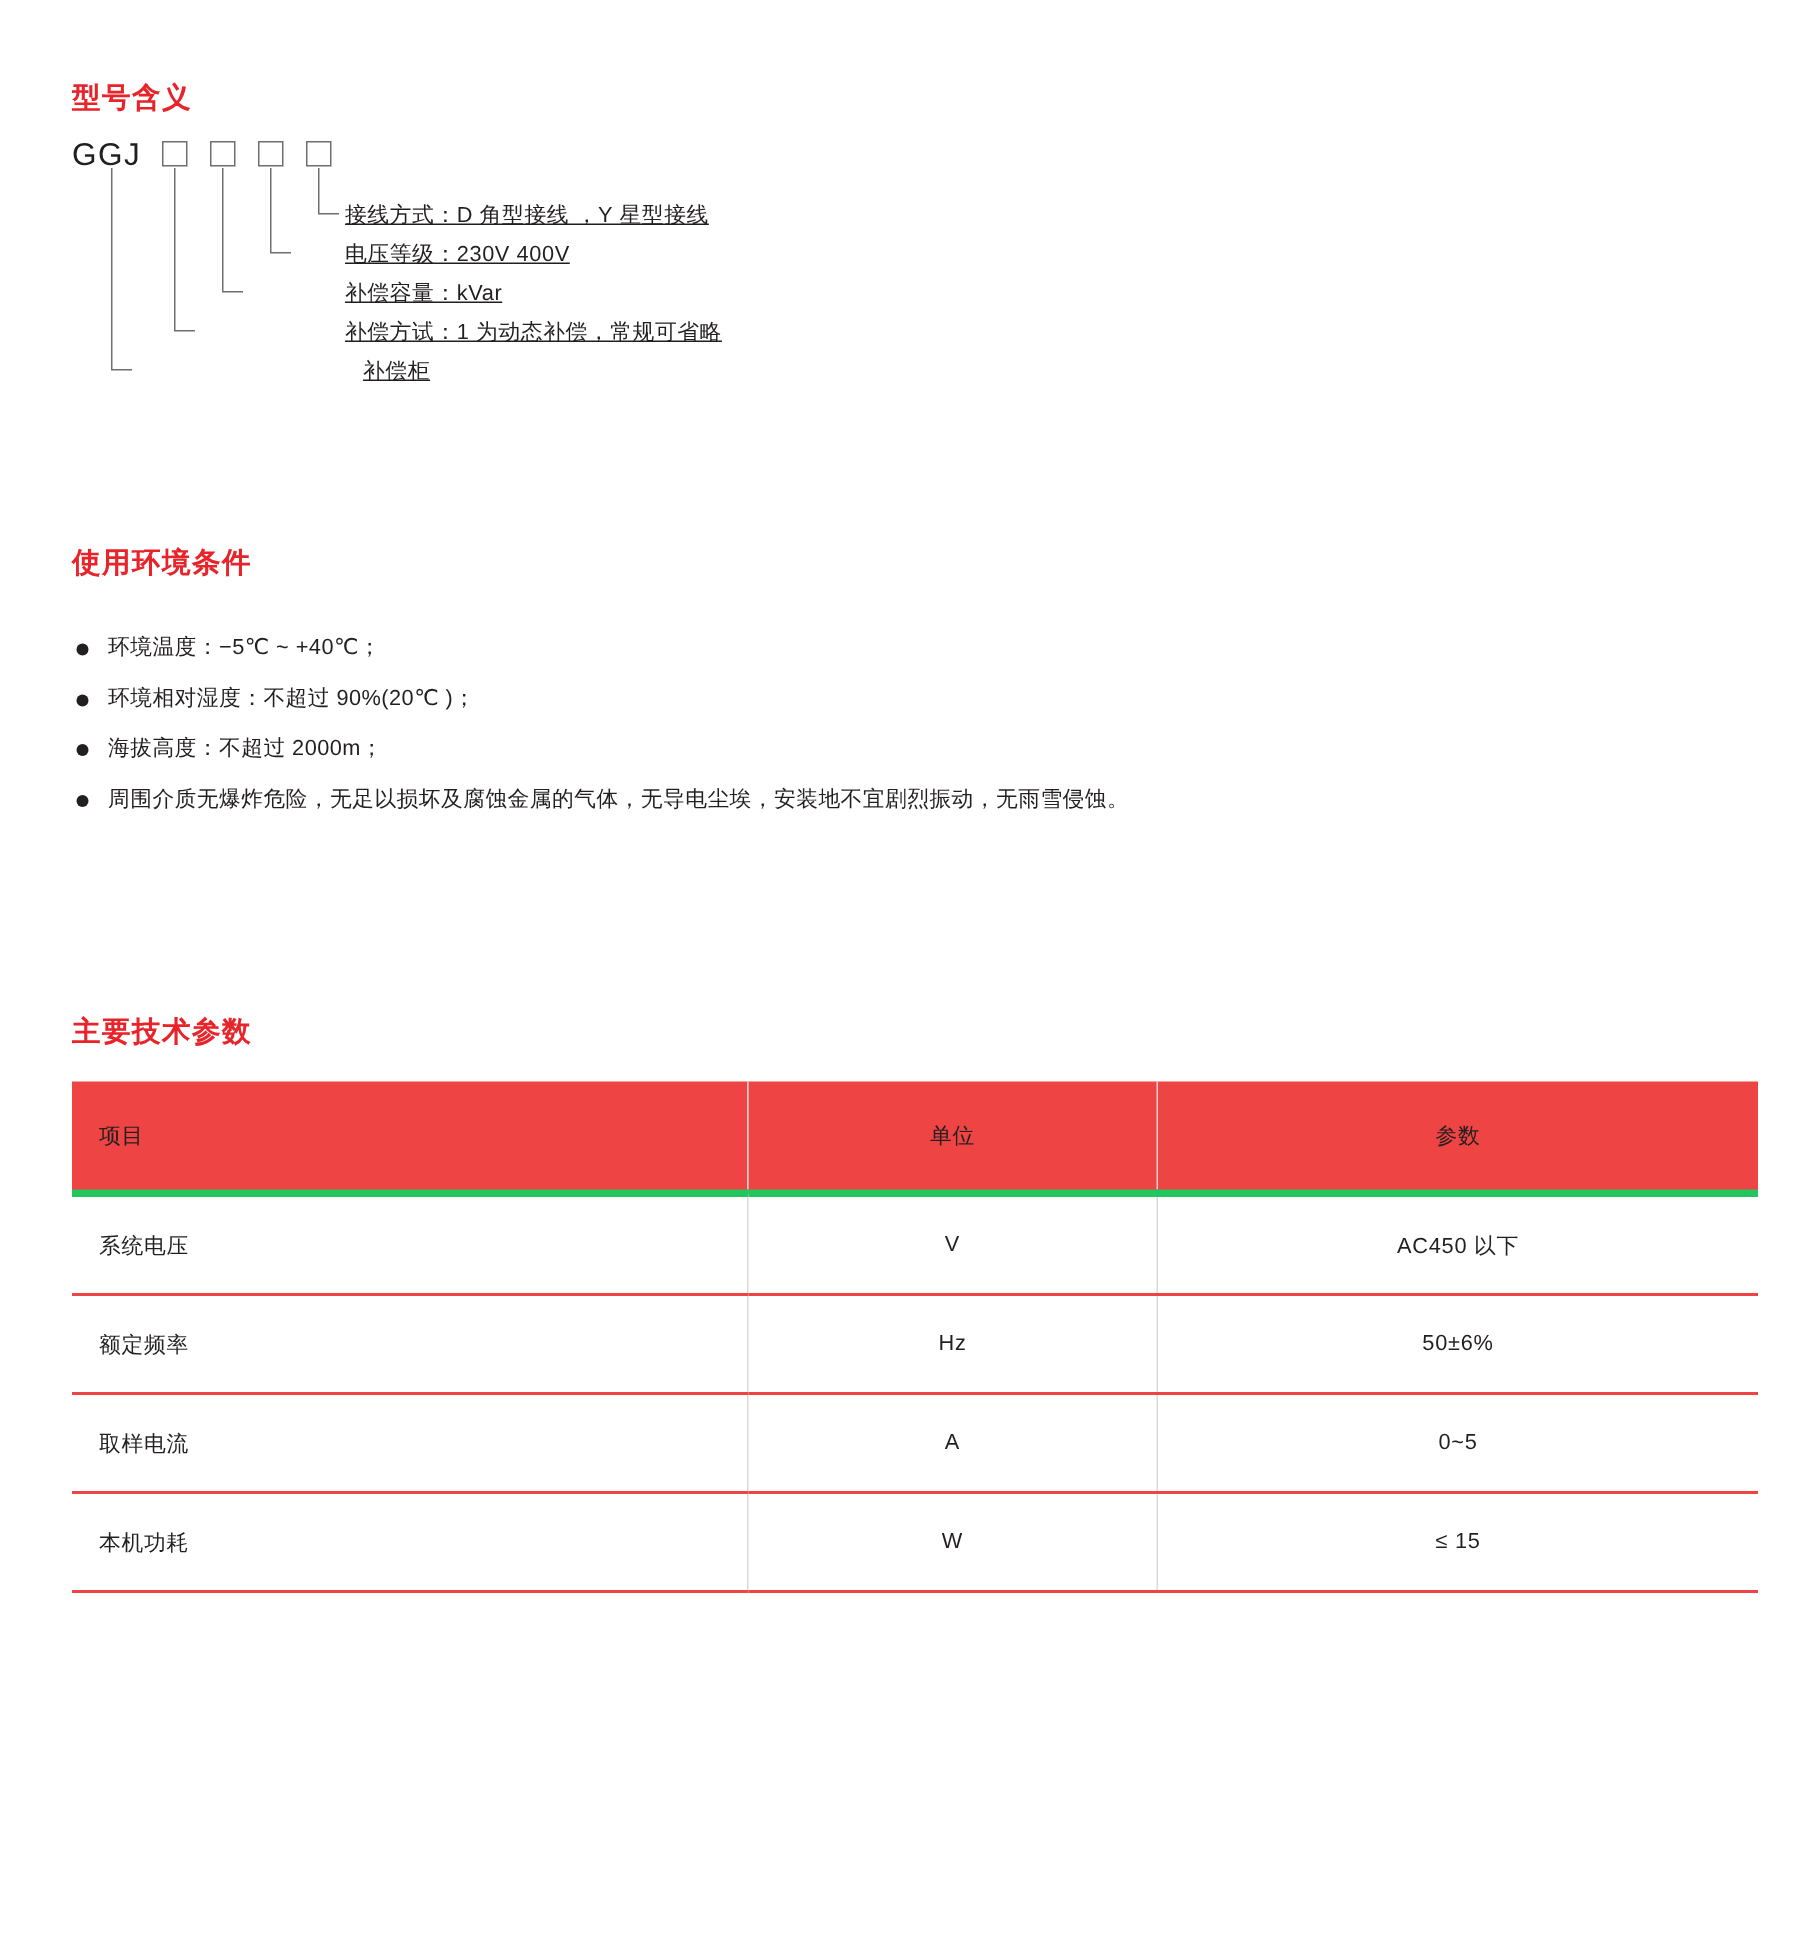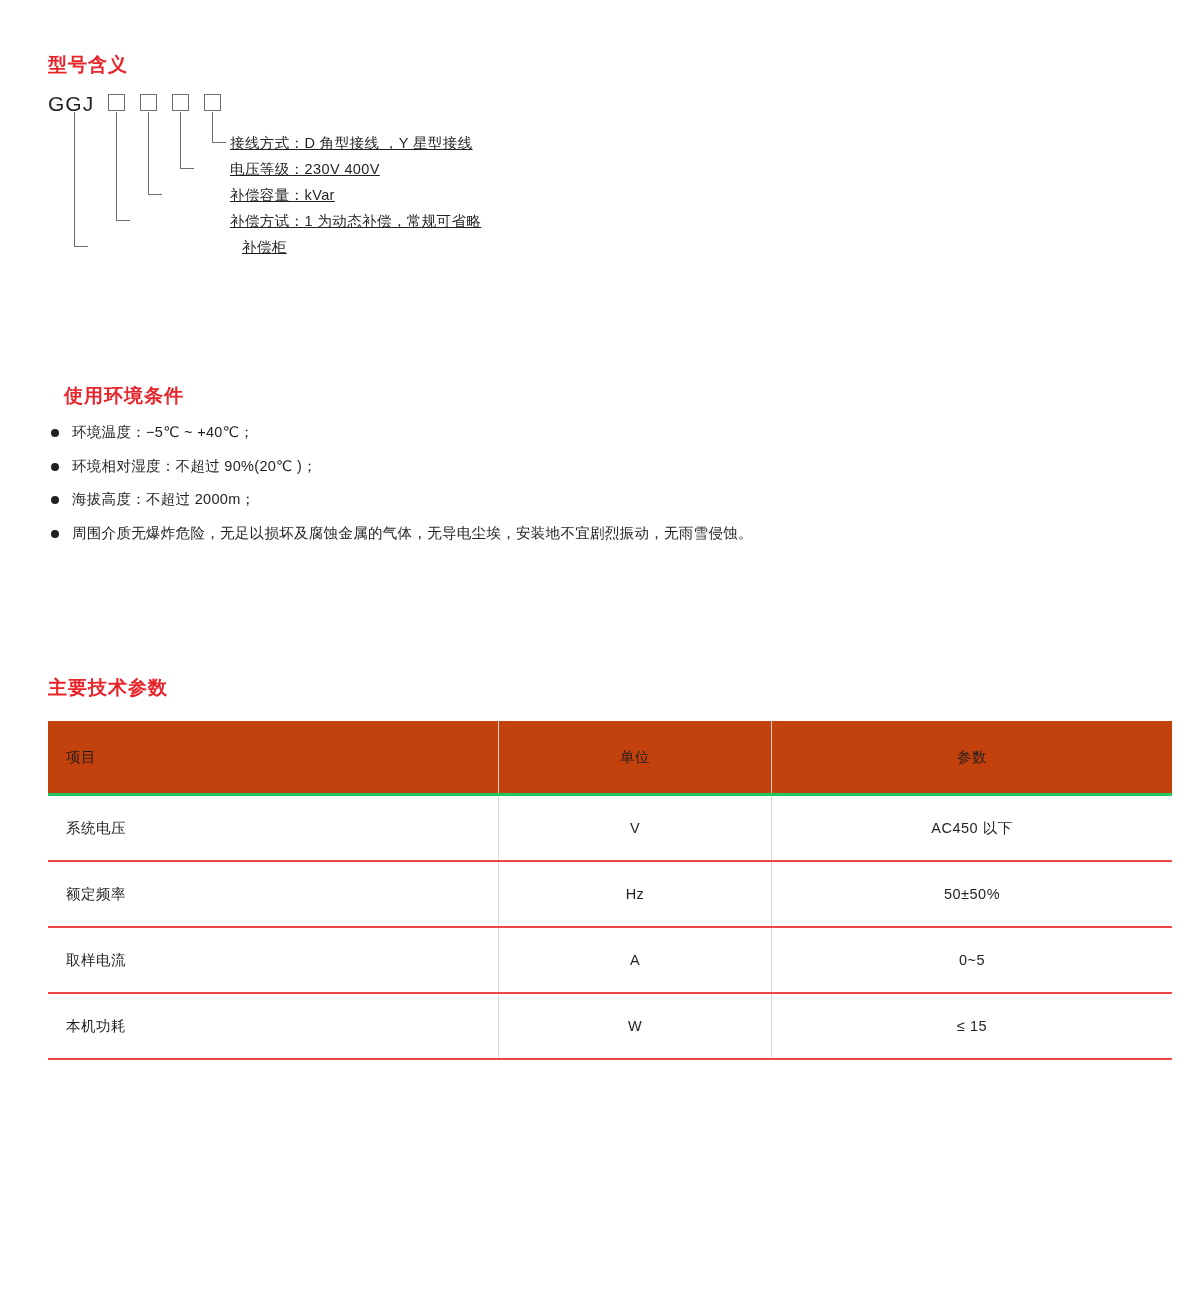--- a/index.html
+++ b/index.html
@@ -24,21 +24,21 @@
   
   .section-title {
     position: absolute;
     color: #e8242a;
     font-size: 19px;
     font-weight: bold;
     letter-spacing: 1px;
     white-space: nowrap;
   }
   #title-model { left: 48px; top: 52px; }
-  #title-env   { left: 48px; top: 383px; margin-left: 16px; }
+  #title-env   { left: 48px; top: 362px; }
   #title-spec  { left: 48px; top: 675px; }
 
   
   .model-block {
     position: absolute;
     left: 48px;
     top: 92px;
     width: 700px;
     height: 190px;
   }
@@ -125,23 +125,23 @@
   .spec-table th, .spec-table td {
     border-bottom: 2px solid #ef4444;
     font-size: 14.5px;
     font-weight: normal;
     color: #231f20;
     height: 64px;
     padding: 0;
     letter-spacing: 0.5px;
   }
   .spec-table thead th {
-    background: #c2410c;
+    background: #ef4444;
     height: 72px;
-    border-bottom: 3px solid #22c55e;
+    border-bottom: 5px solid #22c55e;
   }
   .spec-table .col-item   { width: 432px; text-align: left;   padding-left: 18px; }
   .spec-table .col-unit   { width: 272px; text-align: center; }
   .spec-table .col-param  { width: 400px; text-align: center; }
   .vline {
     border-left: 1px solid #d9d9d9;
   }
   thead .vline { border-left: 1px solid #e7cfd1; }
 </style>
 </head>
@@ -213,21 +213,21 @@
     </thead>
     <tbody>
       <tr>
         <td class="col-item">系统电压</td>
         <td class="col-unit vline">V</td>
         <td class="col-param vline">AC450 以下</td>
       </tr>
       <tr>
         <td class="col-item">额定频率</td>
         <td class="col-unit vline">Hz</td>
-        <td class="col-param vline">50±50%</td>
+        <td class="col-param vline">50±6%</td>
       </tr>
       <tr>
         <td class="col-item">取样电流</td>
         <td class="col-unit vline">A</td>
         <td class="col-param vline">0~5</td>
       </tr>
       <tr>
         <td class="col-item">本机功耗</td>
         <td class="col-unit vline">W</td>
         <td class="col-param vline">≤ 15</td>

